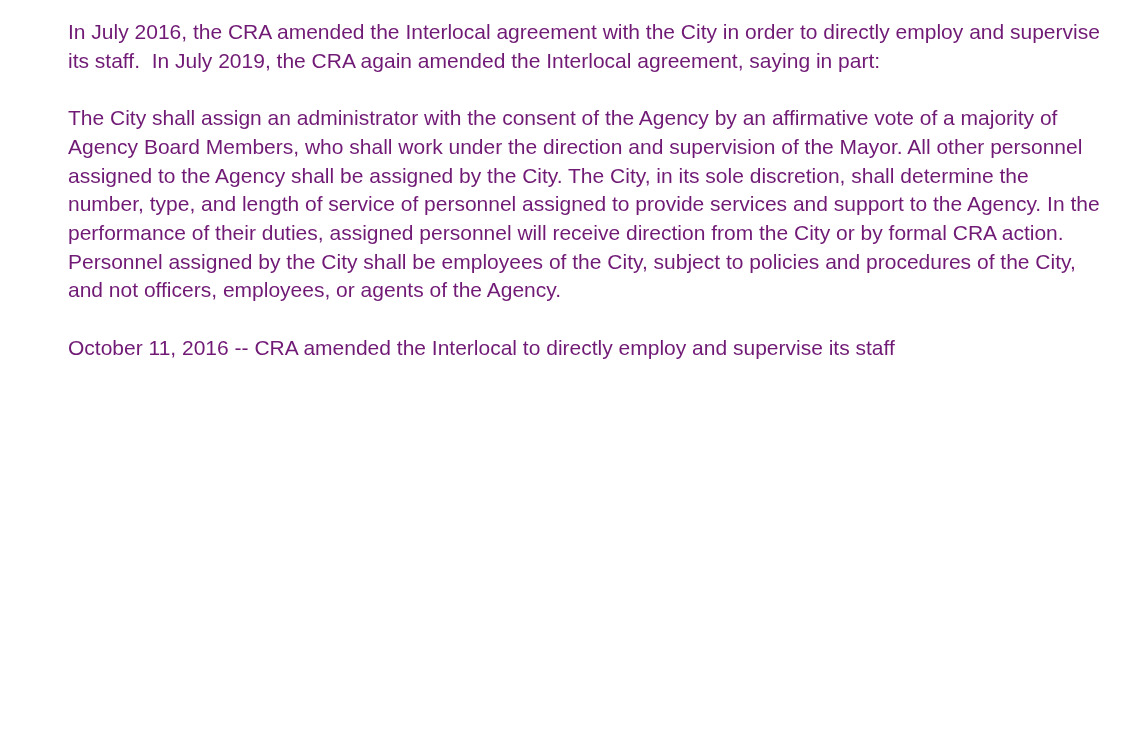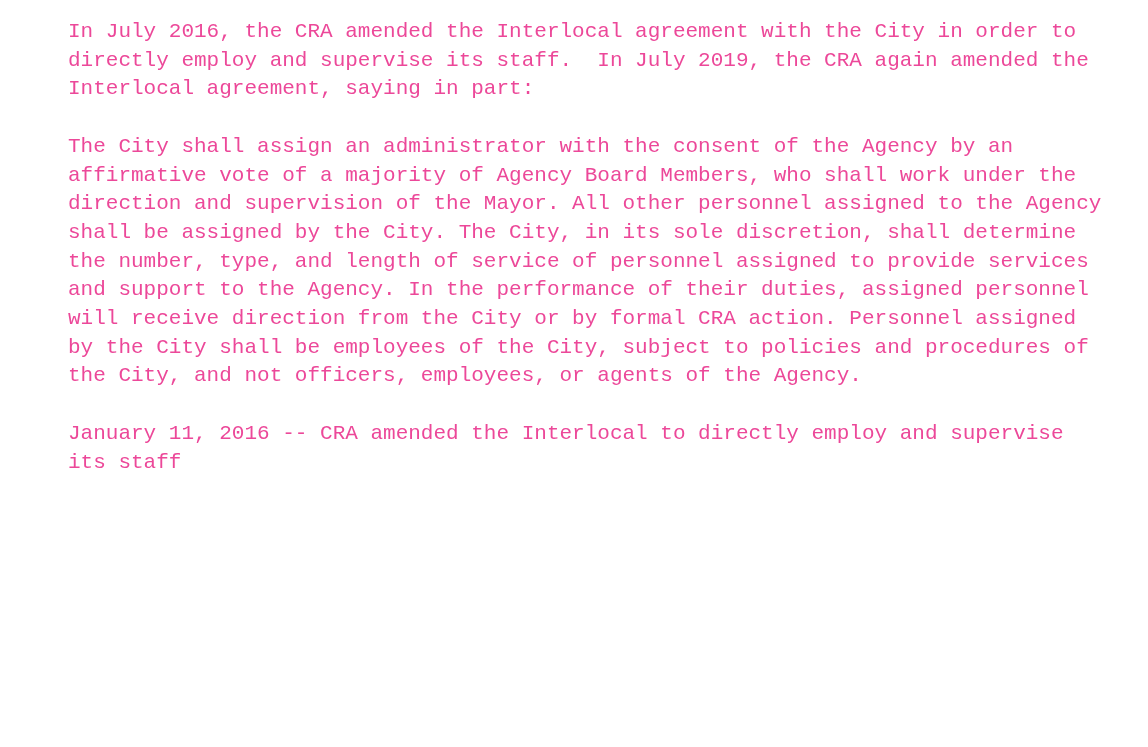--- a/index.html
+++ b/index.html
@@ -7,22 +7,22 @@
     padding: 0;
     background: #ffffff;
   }
   .page {
     position: relative;
     width: 1148px;
     height: 747px;
     box-sizing: border-box;
     padding: 18px 40px 0 68px;
     background: #ffffff;
-    color: #ec4899;
-    font-family: Liberation Mono, monospace;
+    color: #701a75;
+    font-family: Liberation Sans, sans-serif;
     font-size: 21px;
     line-height: 28.7px;
     overflow: hidden;
   }
   .para {
     margin: 28.7px 0 0 0;
     max-width: 1040px;
     white-space: pre-wrap;
     word-wrap: break-word;
   }
@@ -37,15 +37,15 @@
 <body>
 
 <div class="page">
   <p class="para">In July 2016, the CRA amended the Interlocal agreement with the City in order to directly employ and supervise its staff.  In July 2019, the CRA again amended the Interlocal agreement, saying in part:</p>
 
   <p class="para">The City shall assign an administrator with the consent of the Agency by an affirmative vote of a majority of Agency Board Members, who shall work under the direction and supervision of the Mayor. All other personnel assigned to the Agency shall be assigned by the City. The City, in its sole discretion, shall determine the number, type, and length of service of personnel assigned to provide services and support to the Agency. In the performance of their duties, assigned personnel will receive direction from the City or by formal CRA action. Personnel assigned by the City shall be employees of the City, subject to policies and procedures of the City, and not officers, employees, or agents of the Agency.</p>
 
 
 
 
-  <p class="para">January 11, 2016 -- CRA amended the Interlocal to directly employ and supervise its staff</p>
+  <p class="para">October 11, 2016 -- CRA amended the Interlocal to directly employ and supervise its staff</p>
 
 </div>
 
 </body></html>

